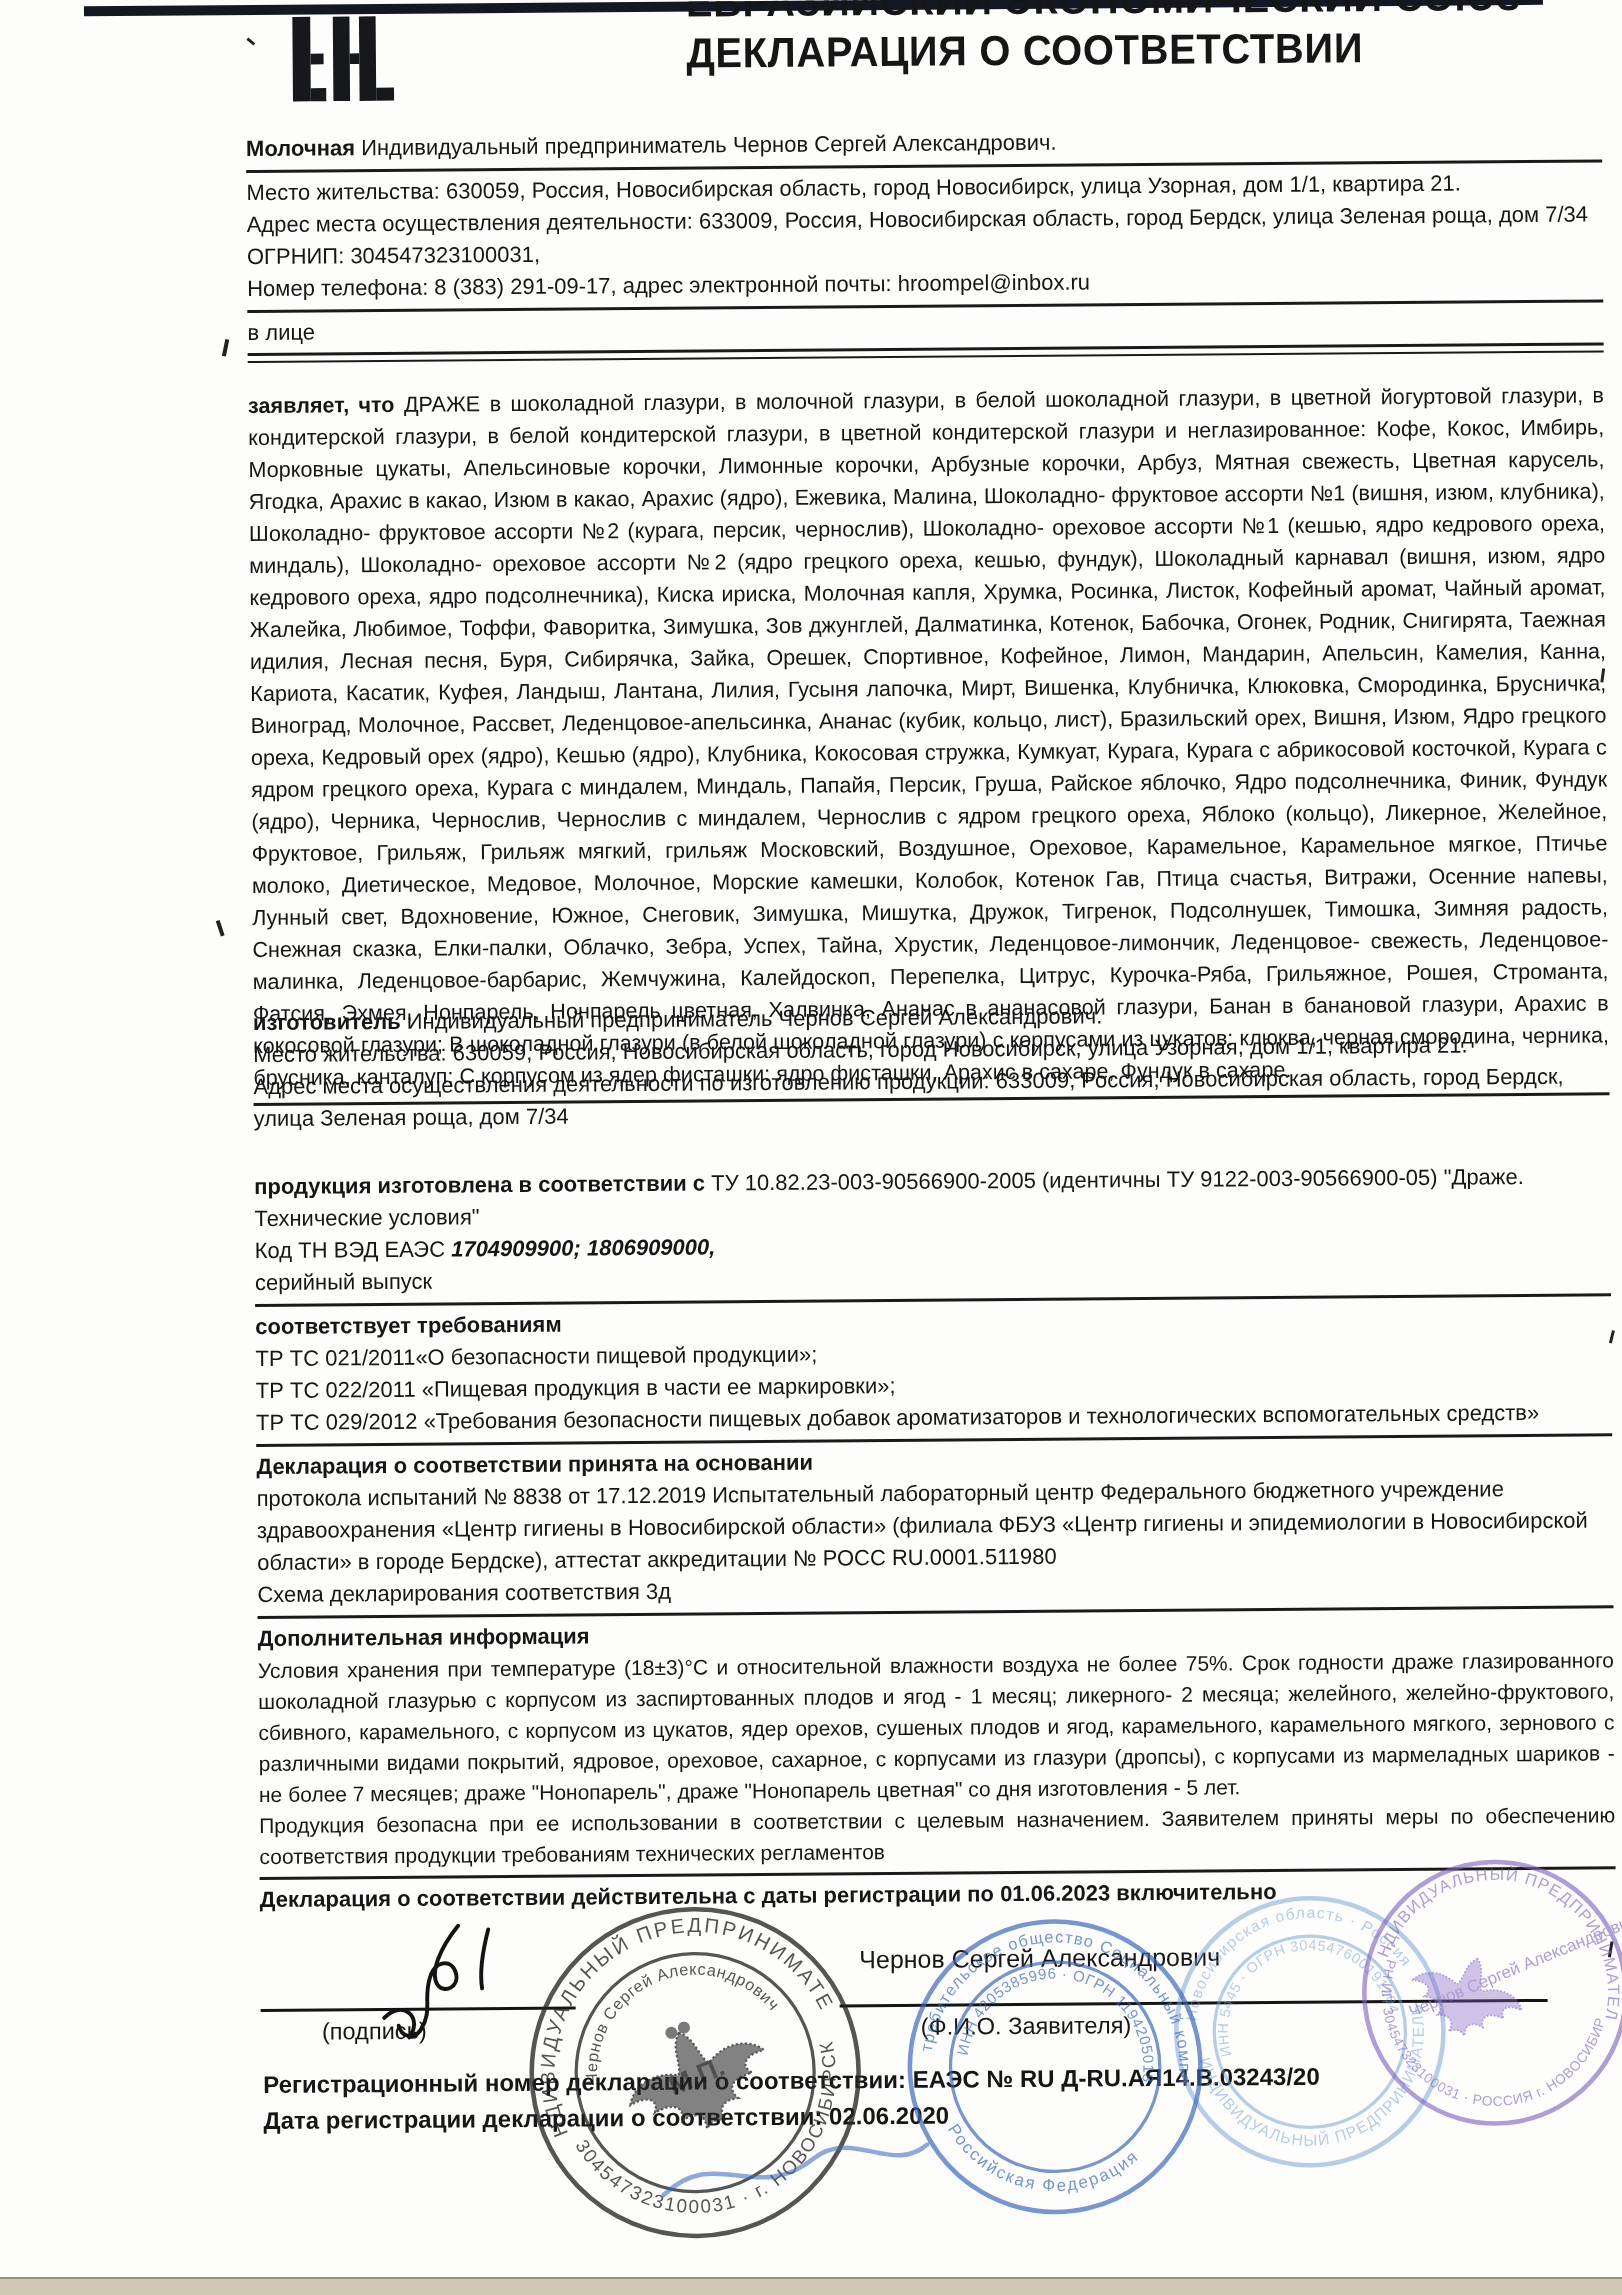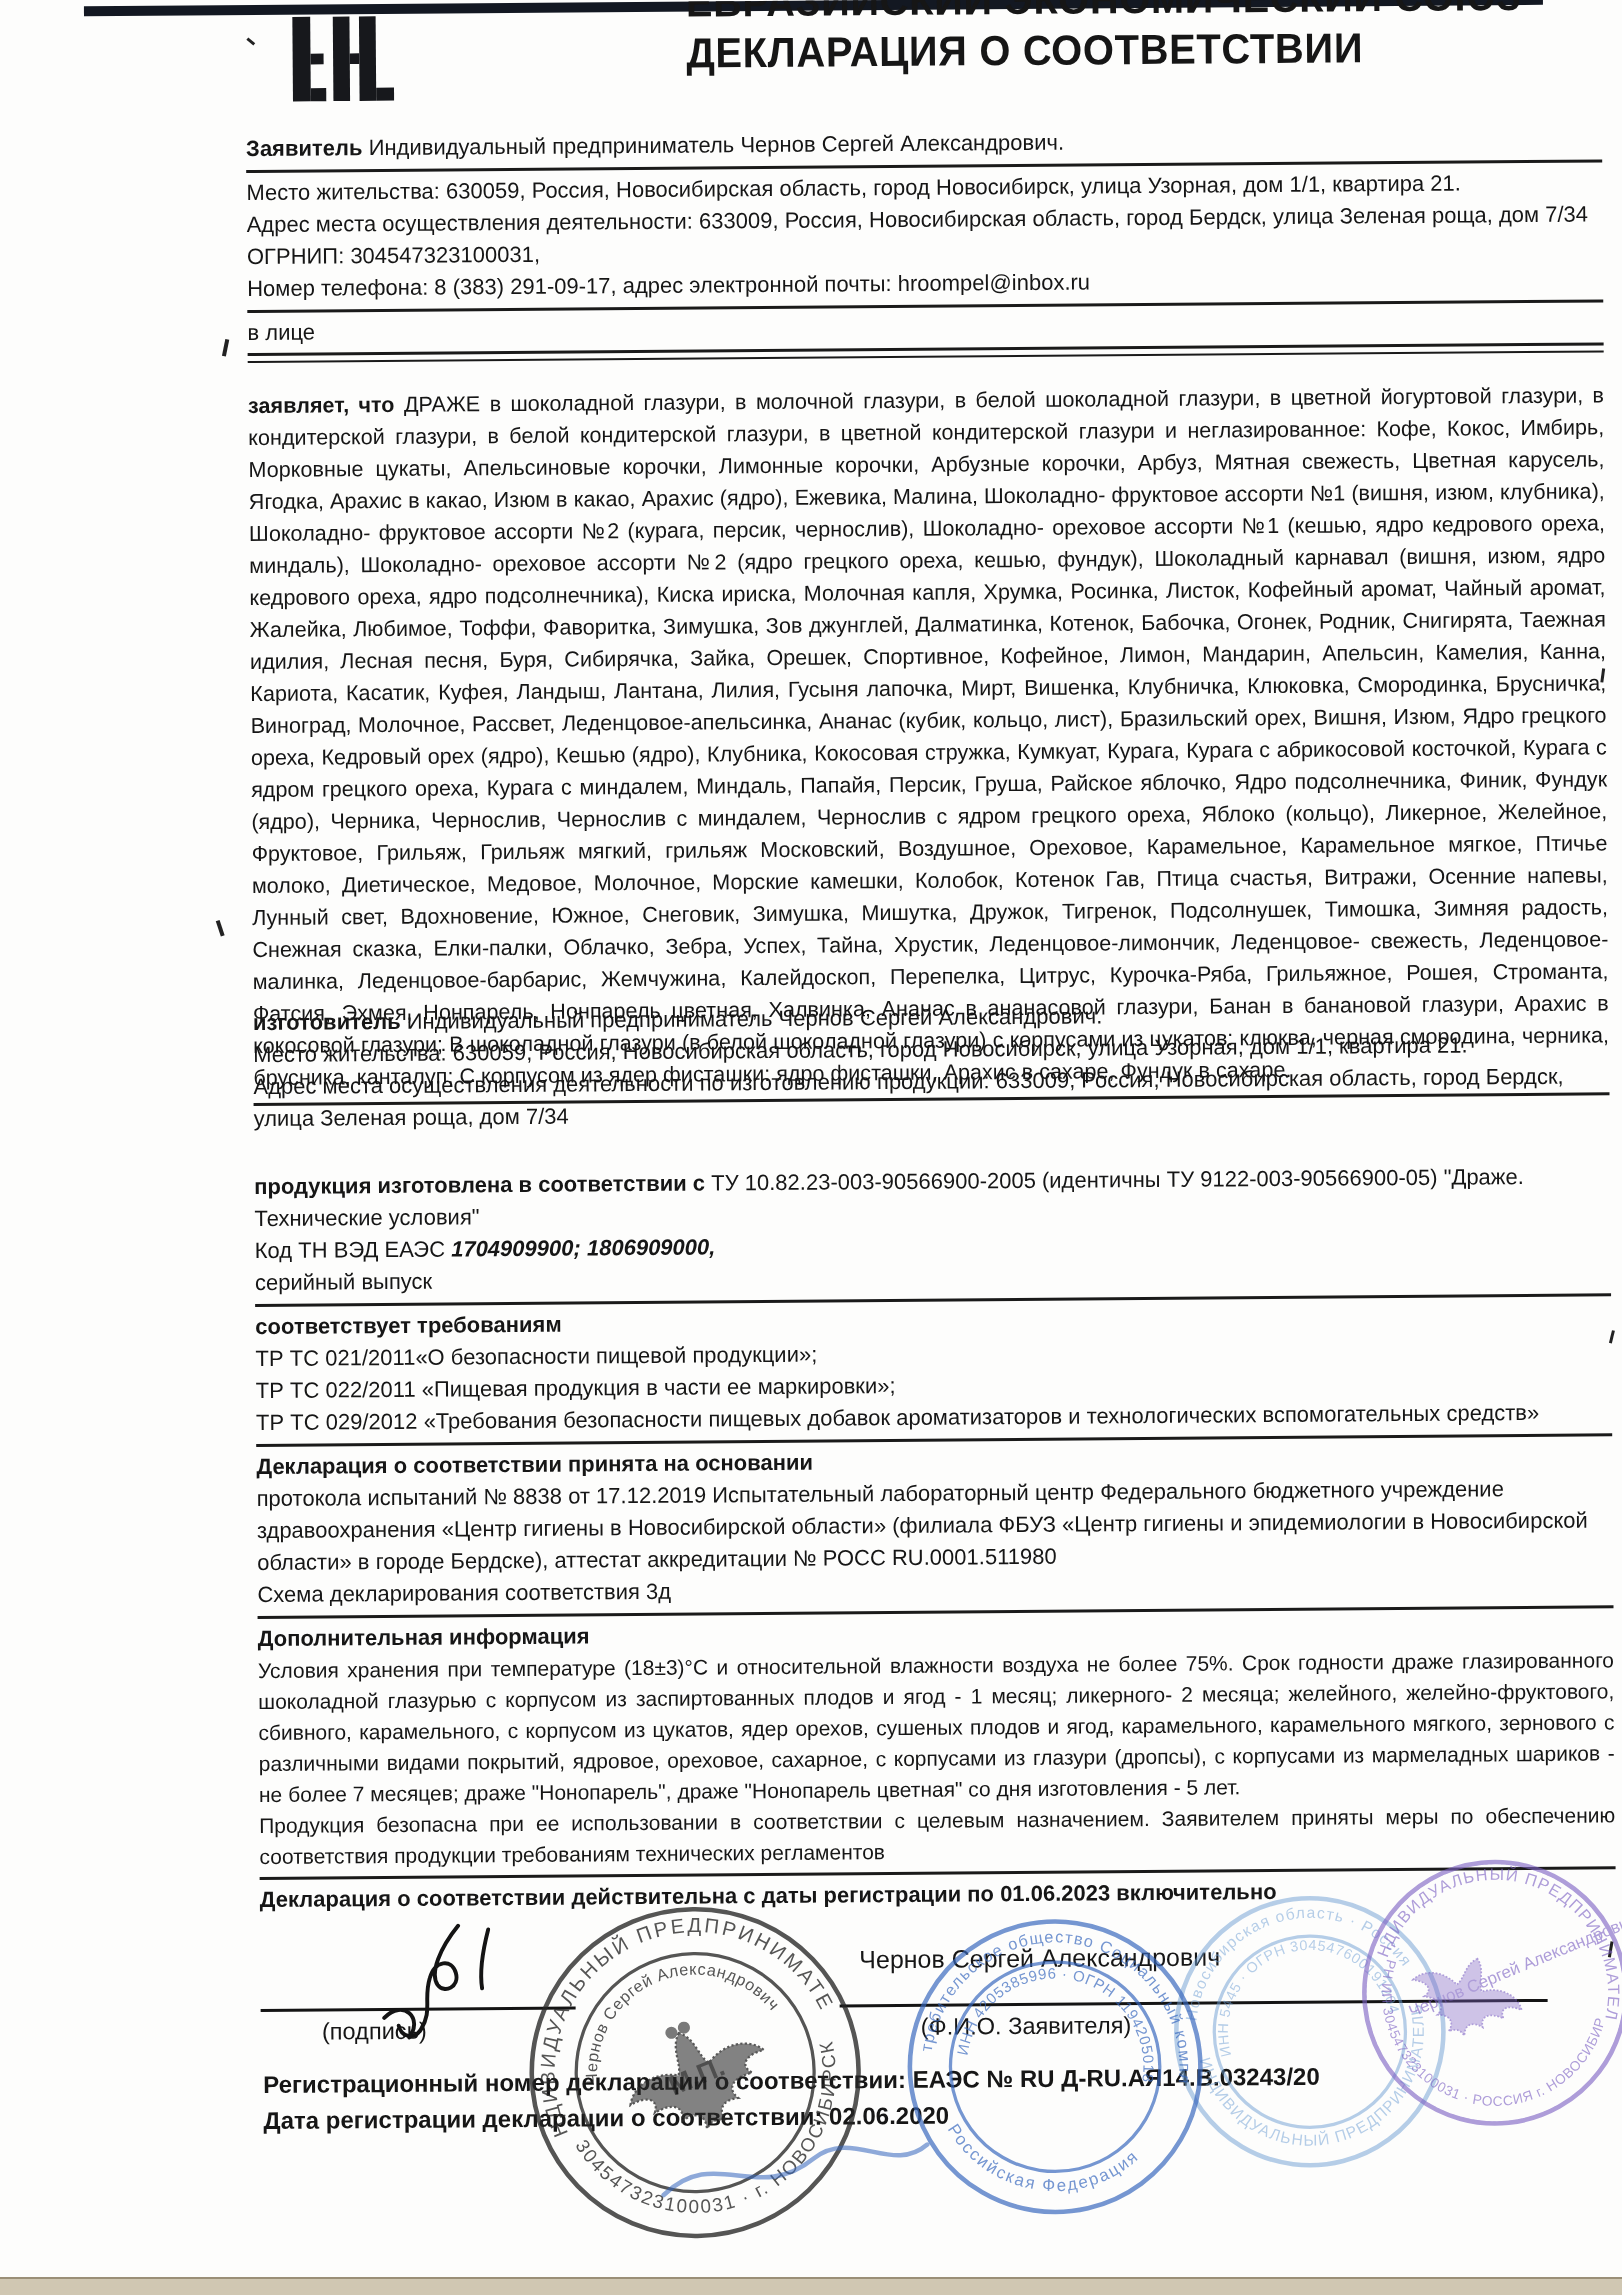--- a/index.html
+++ b/index.html
@@ -56,21 +56,21 @@
   </svg>
 
   <div class="titlewrap">
     <div class="t1clip">
       <span class="t1">ЕВРАЗИЙСКИЙ ЭКОНОМИЧЕСКИЙ СОЮЗ</span>
     </div>
     <div class="t2">ДЕКЛАРАЦИЯ О СООТВЕТСТВИИ</div>
   </div>
 
   <div class="grp" style="top:128px;">
-    <p><span class="b">Заявитель</span> <span>Индивидуальный предприниматель Чернов Сергей Александрович.</span></p>
+    <p><span class="b">Молочная</span> <span>Индивидуальный предприниматель Чернов Сергей Александрович.</span></p>
     <div class="hr"></div>
     <p>Место жительства: 630059, Россия, Новосибирская область, город Новосибирск, улица Узорная, дом 1/1, квартира 21.</p>
     <p>Адрес места осуществления деятельности: 633009, Россия, Новосибирская область, город Бердск, улица Зеленая роща, дом 7/34</p>
     <p>ОГРНИП: 304547323100031,</p>
     <p>Номер телефона: 8 (383) 291-09-17, адрес электронной почты: hroompel@inbox.ru</p>
     <div class="hr"></div>
     <p>в лице</p>
     <div class="hr2"></div>
   </div>
 

